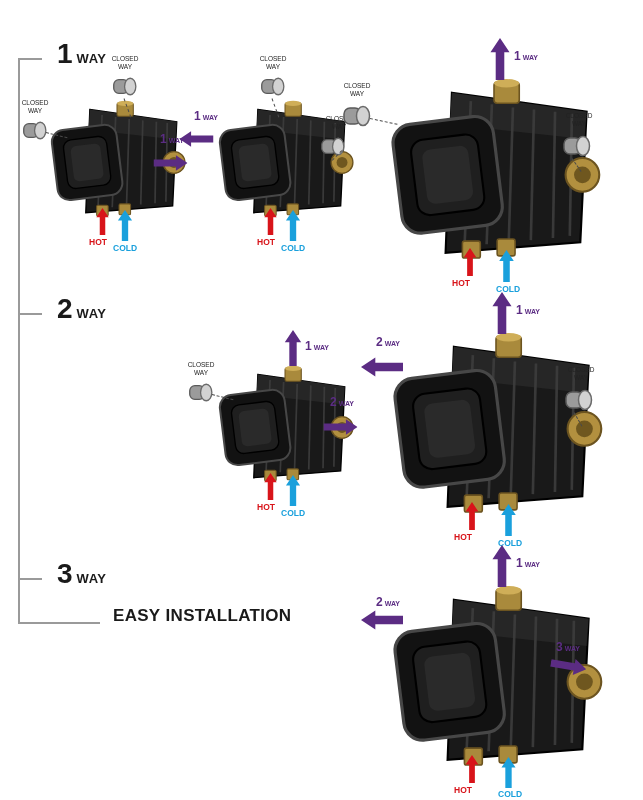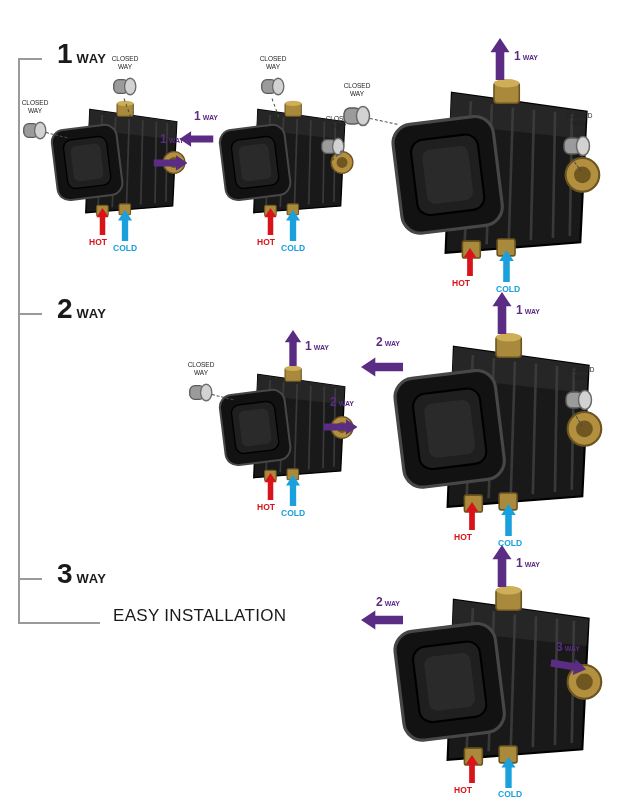--- a/index.html
+++ b/index.html
@@ -4,22 +4,22 @@
 <style>
   html,body{margin:0;padding:0;background:#fff;font-family:"Liberation Sans",sans-serif;}
   #canvas{position:relative;width:643px;height:800px;background:#fff;overflow:hidden;}
   .abs{position:absolute;}
   .diagram{position:absolute;inset:0;}
   
   .sec-head{display:flex;align-items:baseline;color:#1a1a1a;font-weight:bold;}
   .sec-head .n{font-size:28px;line-height:28px;}
   .sec-head .w{font-size:13px;margin-left:4px;letter-spacing:.5px;}
   .easy{font-size:17px;color:#1a1a1a;letter-spacing:.3px;white-space:nowrap;}
-  .easy .b{font-weight:normal;}
-  .easy .r{font-weight:400;}
+  .easy .b{font-weight:bold;}
+  .easy .r{font-weight:700;}
   
   .bline{background:#9a9a9a;}
   
   .way-label{display:flex;align-items:baseline;color:var(--purple);font-weight:bold;white-space:nowrap;}
   .way-label .n{font-size:12px;line-height:12px;}
   .way-label .w{font-size:7px;margin-left:2px;}
   
   .closed-label{font-size:6.5px;line-height:8px;color:#222;text-align:center;font-weight:400;}
   
   .hot-label{color:var(--red);font-size:8.5px;font-weight:bold;}

